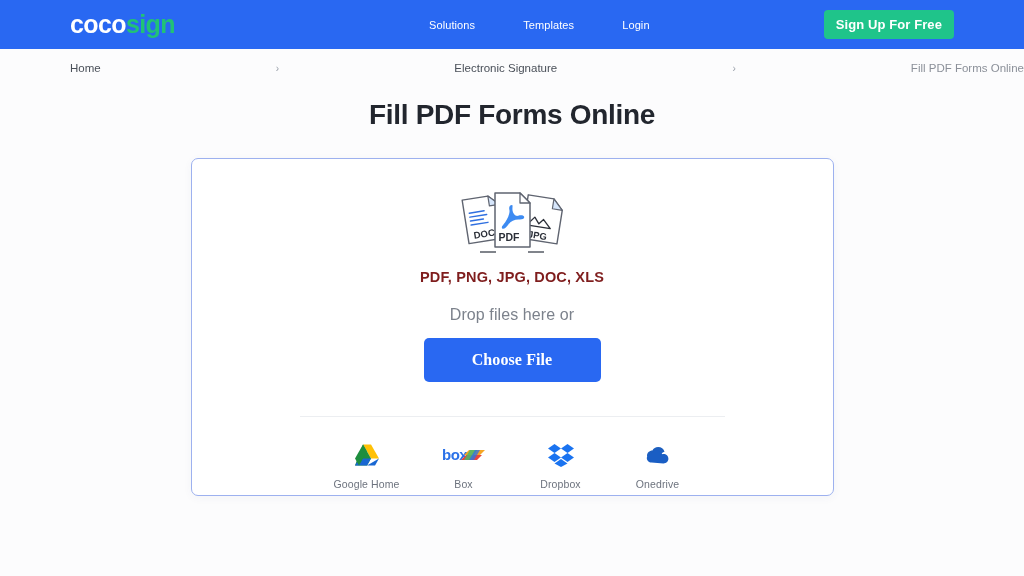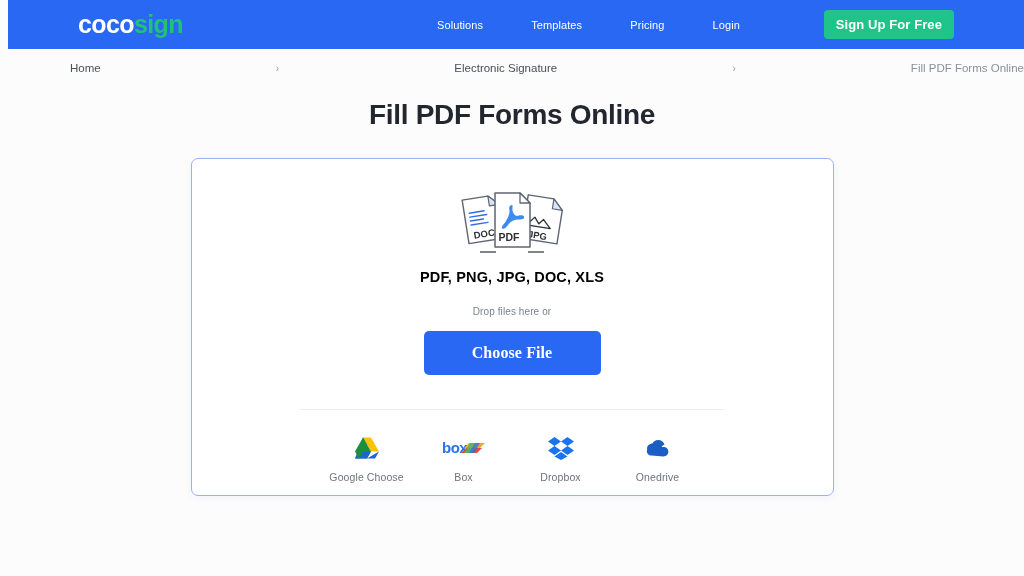--- a/index.html
+++ b/index.html
@@ -19,21 +19,20 @@
   }
 
   
   .header {
     height: 49px;
     background: #2968f2;
     display: flex;
     align-items: center;
     padding: 0 70px 0 70px;
     position: relative;
-    margin-left: 8px;
   }
 
   .logo {
     font-size: 25px;
     font-weight: 700;
     letter-spacing: -0.6px;
     line-height: 1;
     user-select: none;
     white-space: nowrap;
   }
@@ -125,27 +124,27 @@
   .file-illo {
     width: 108px;
     height: 66px;
     position: relative;
     margin-bottom: 14px;
   }
 
   .file-types {
     font-size: 14.5px;
     font-weight: 700;
-    color: #000000;
+    color: #7f1d1d;
     letter-spacing: 0.15px;
     margin-bottom: 21px;
   }
 
   .drop-text {
-    font-size: 10px;
+    font-size: 16px;
     color: #7c828c;
     margin-bottom: 14px;
     letter-spacing: 0.1px;
   }
 
   .choose-file-btn {
     width: 177px;
     height: 44px;
     background: #2968f2;
     color: #ffffff;
@@ -199,21 +198,20 @@
 
 <div class="header">
 
   <div class="logo">
     <span class="logo-coco">coco</span><span class="logo-sign">sign</span>
   </div>
 
   <nav class="nav">
     <a class="nav-item" href="#">Solutions</a>
     <a class="nav-item" href="#">Templates</a>
-    <a class="nav-item" href="#">Pricing</a>
     <a class="nav-item" href="#">Login</a>
   </nav>
 
   <button class="signup-btn">Sign Up For Free</button>
 </div>
 
 <div class="breadcrumb">
   <a href="#">Home</a>
   <span class="sep">›</span>
   <a href="#">Electronic Signature</a>
@@ -274,21 +272,21 @@
     <a class="cloud-item" href="#">
       <span class="cloud-icon">
         <svg width="26" height="24" viewBox="0 0 26 24" xmlns="http://www.w3.org/2000/svg">
           <path d="M9 1.5 L17 1.5 L25 15.5 L17 15.5 Z" fill="#ffc107"></path>
           <path d="M9 1.5 L17 15.5 L13 22.5 L1 22.5 Z" fill="#1e8e3e"></path>
           <path d="M13 22.5 L25 15.5 L21 22.5 Z" fill="#1967d2"></path>
           <path d="M1 22.5 L5 15.5 L17 15.5 L13 22.5 Z" fill="#1967d2"></path>
           <path d="M9 1.5 L1 15.5 L5 22.5 L13 8.5 Z" fill="#1e8e3e"></path>
         </svg>
       </span>
-      <span class="cloud-label">Google Choose</span>
+      <span class="cloud-label">Google Home</span>
     </a>
 
     <a class="cloud-item" href="#">
       <span class="cloud-icon">
         <svg width="44" height="20" viewBox="0 0 44 20" xmlns="http://www.w3.org/2000/svg">
           <text x="0" y="15" font-family="Liberation Sans, sans-serif" font-size="15" font-weight="700" fill="#2b72e8" letter-spacing="-0.5">box</text>
           <path d="M27 5 h16 l-5 5 h-16 z" fill="#f5a623"></path>
           <path d="M24 10 h16 l-5 5 h-16 z" fill="#e8453c"></path>
           <path d="M28 5 h7 l-6 10 h-7 z" fill="#49b86b" opacity="0.85"></path>
           <path d="M33 5 h5 l-6 10 h-5 z" fill="#2b72e8" opacity="0.75"></path>

